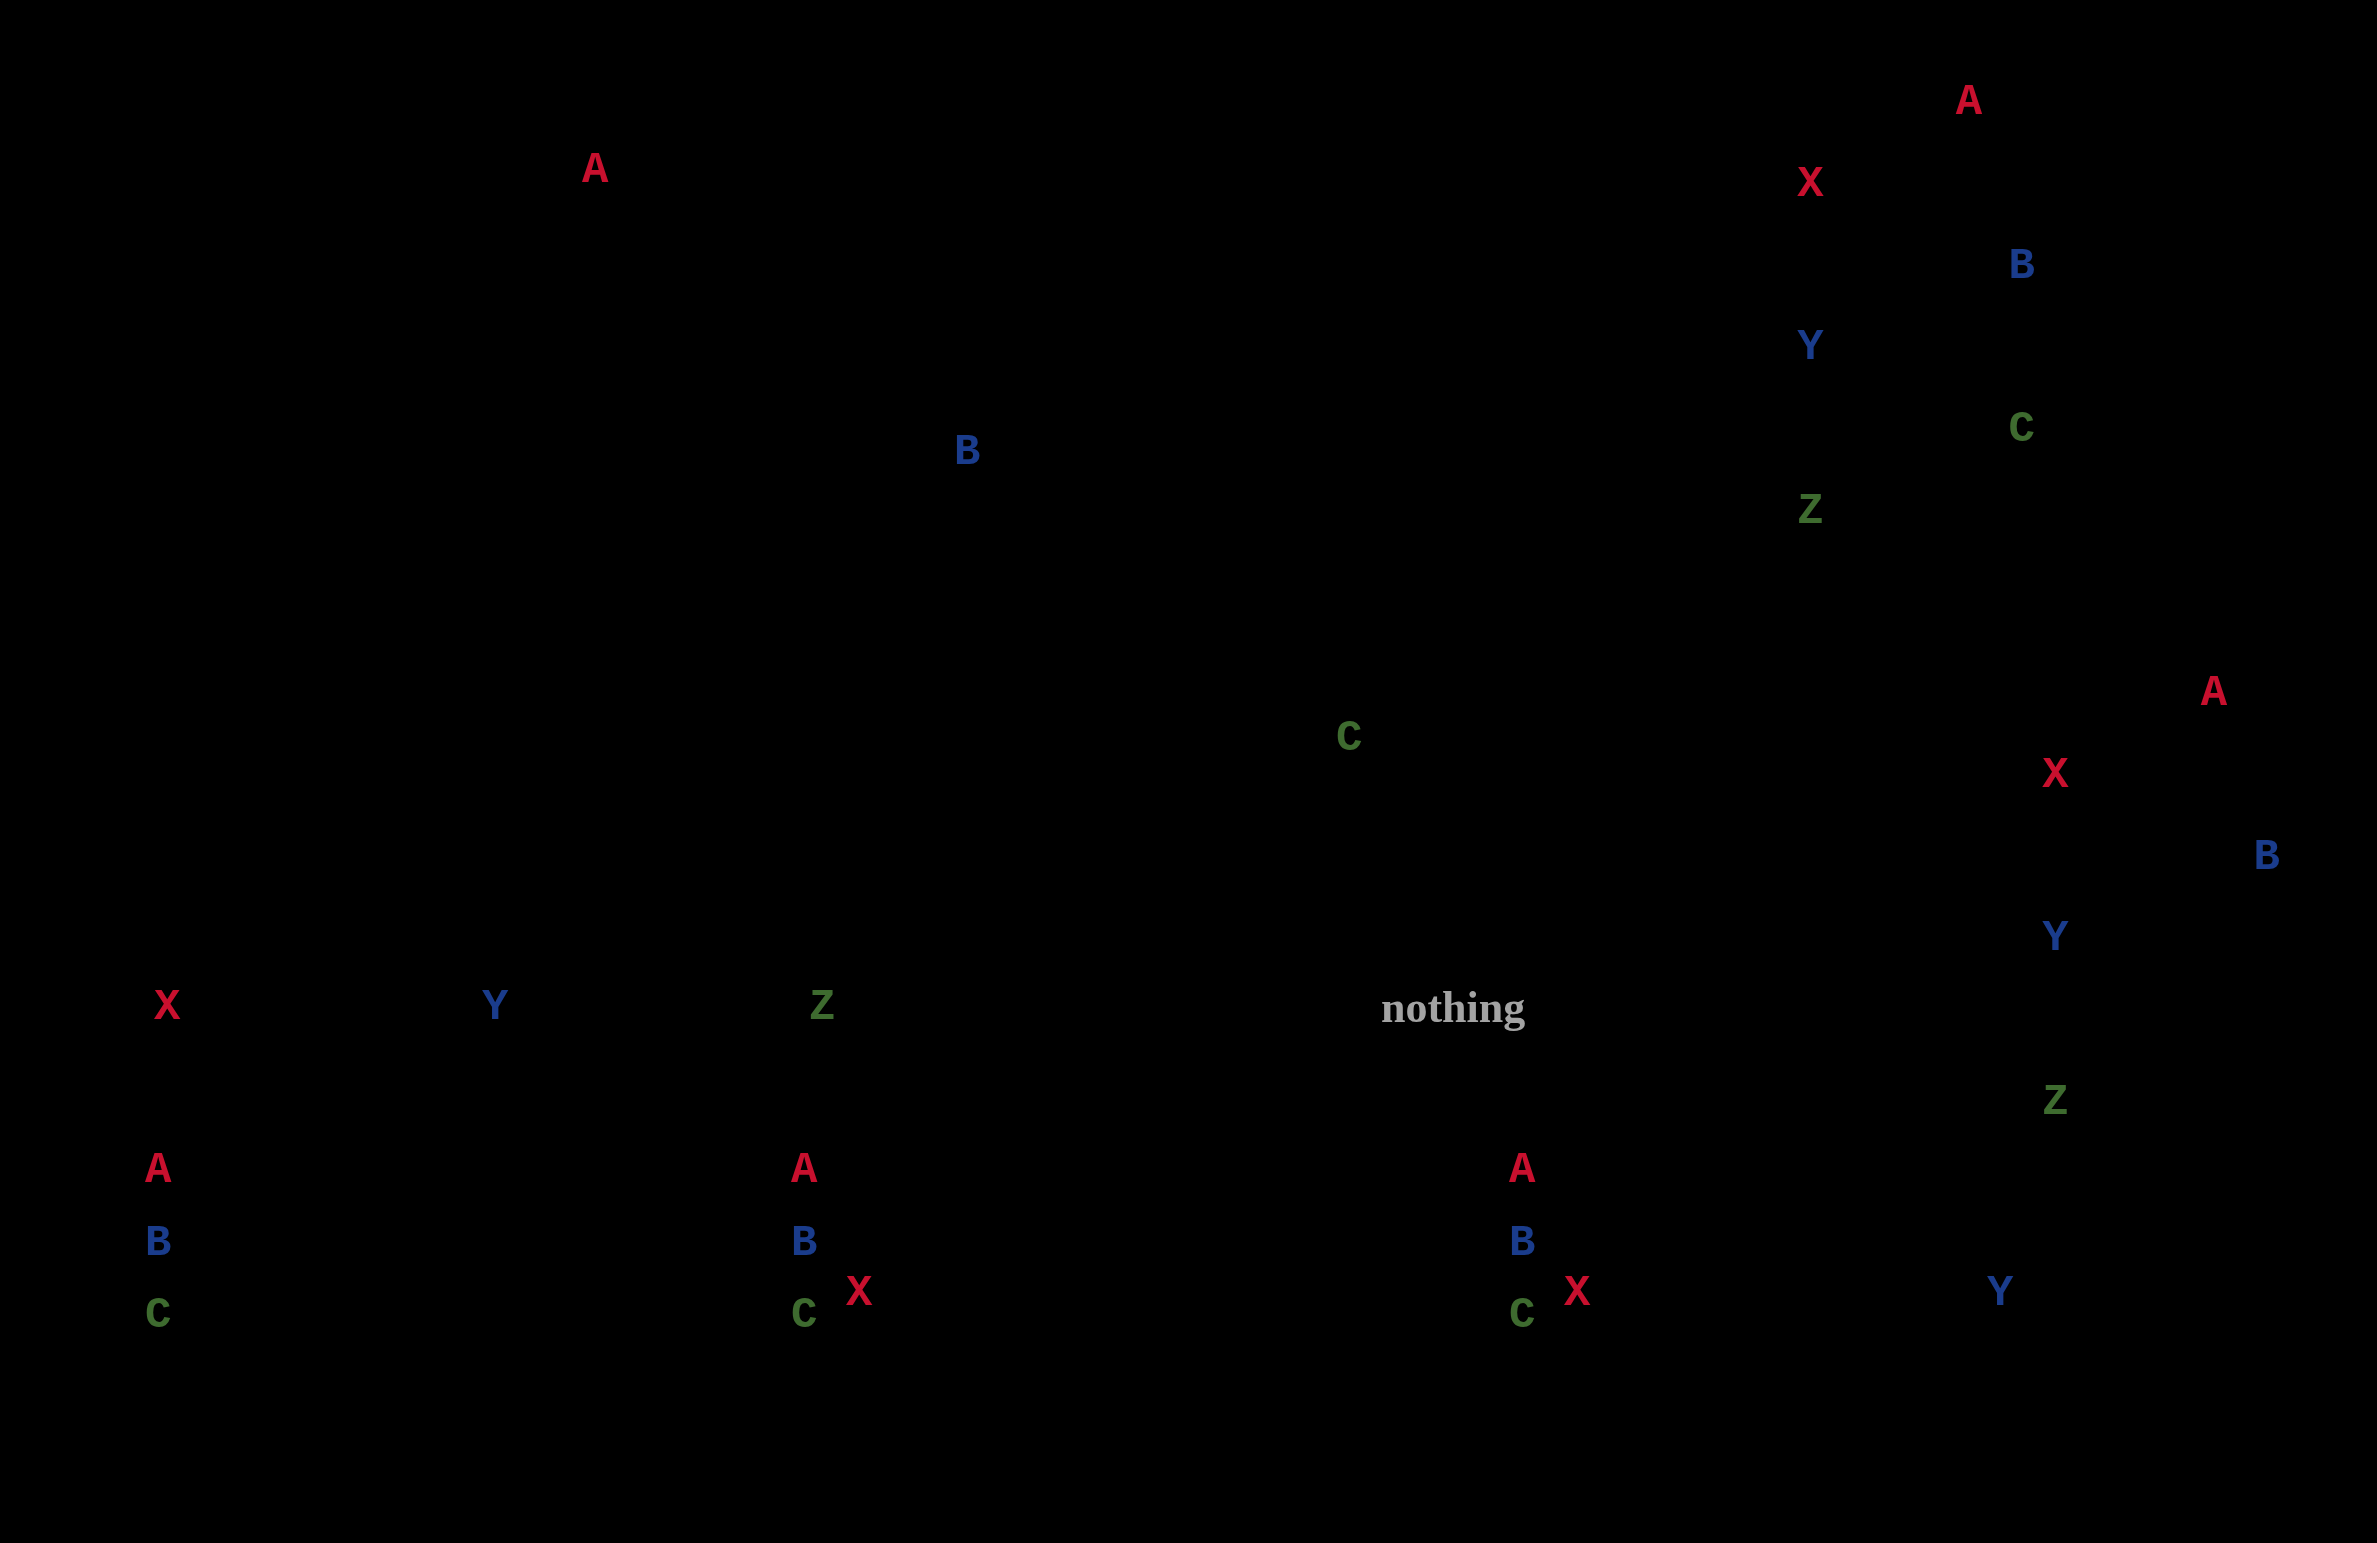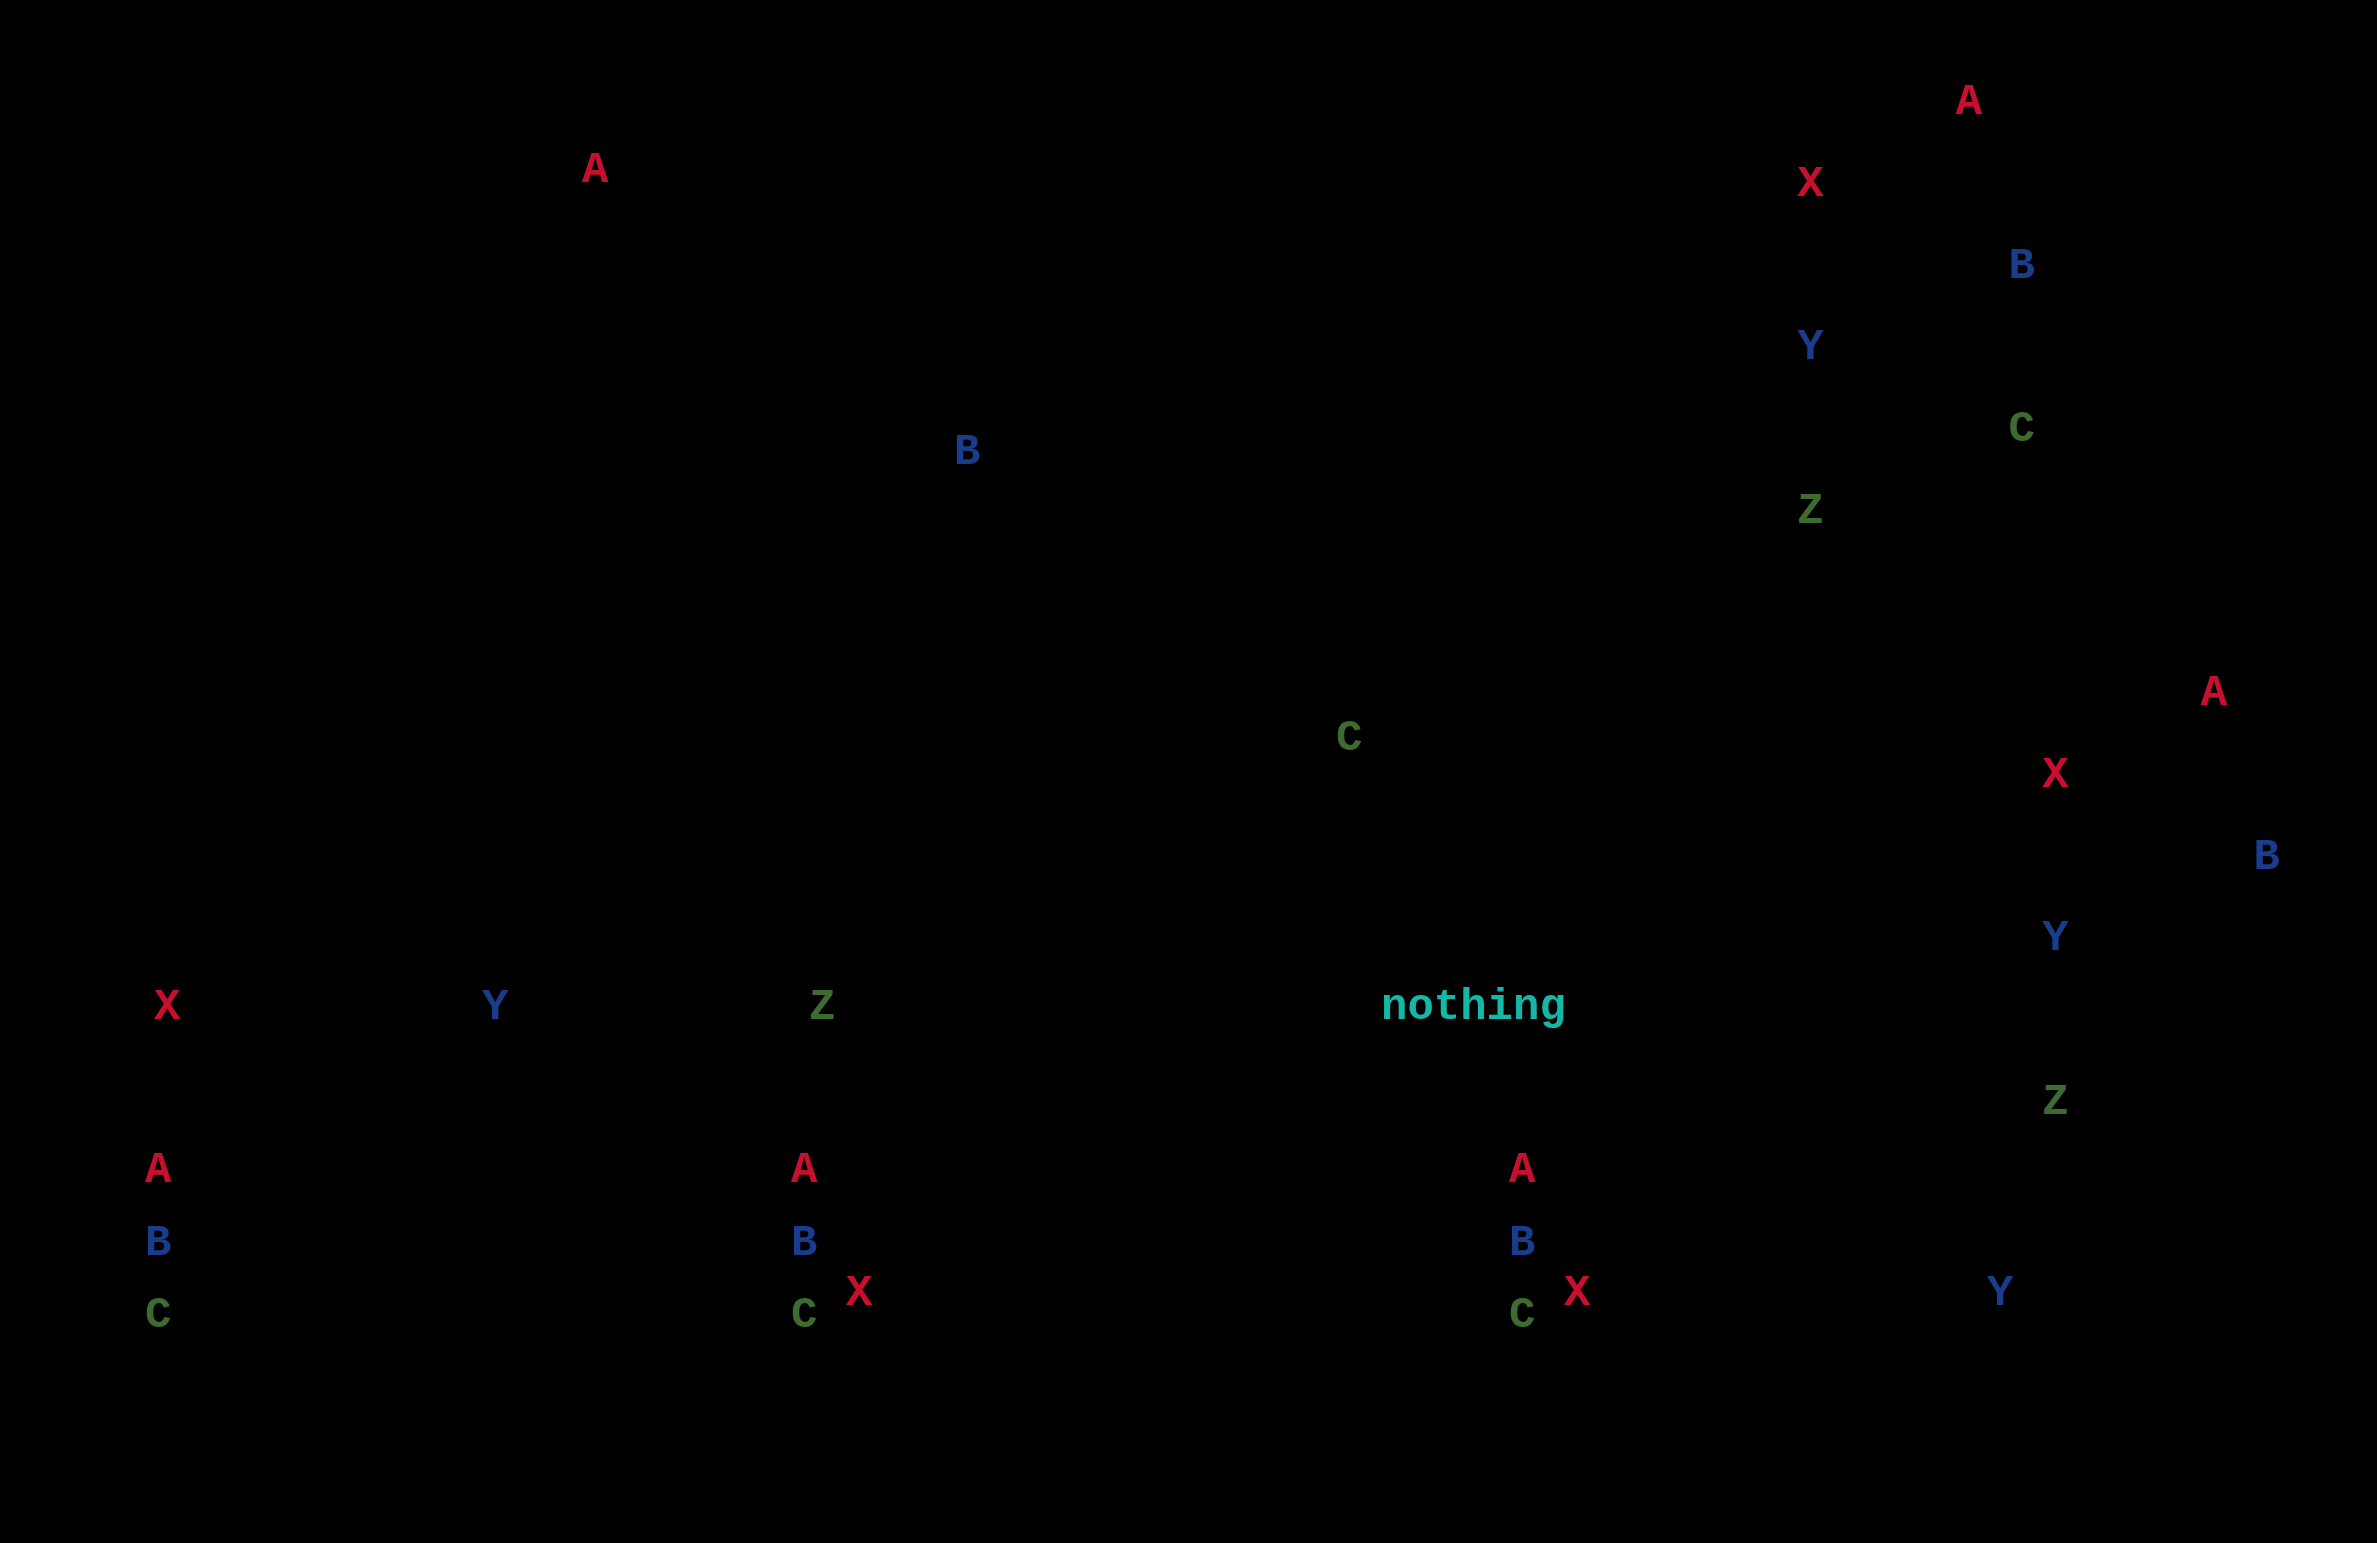--- a/index.html
+++ b/index.html
@@ -3,21 +3,21 @@
 <meta charset="utf-8">
 <style>
   * { margin:0; padding:0; box-sizing:border-box; }
   html,body { width:2377px; height:1543px; background:#000; overflow:hidden; }
   .stage { position:relative; width:2377px; height:1543px; font-family:"Courier New",monospace; font-size:44px; color:#000; }
   .t { position:absolute; white-space:pre; }
   .bold { font-weight:bold; }
   .red   { color:#C8102E; }
   .blue  { color:#1A3C8C; }
   .green { color:#3E6B2F; }
-  .gold  { color:#14b8a6; }
+  .gold  { color:#a3a3a3;font-family:Liberation Serif, serif; }
 </style>
 </head>
 <body>
 
 <div class="stage">
 
   <svg width="2377" height="1543" style="position:absolute;left:0;top:0" viewBox="0 0 2616 1698">
     <g stroke="#000" stroke-width="4" fill="none">
 
       <line x1="660" y1="245" x2="200" y2="1055"></line>

